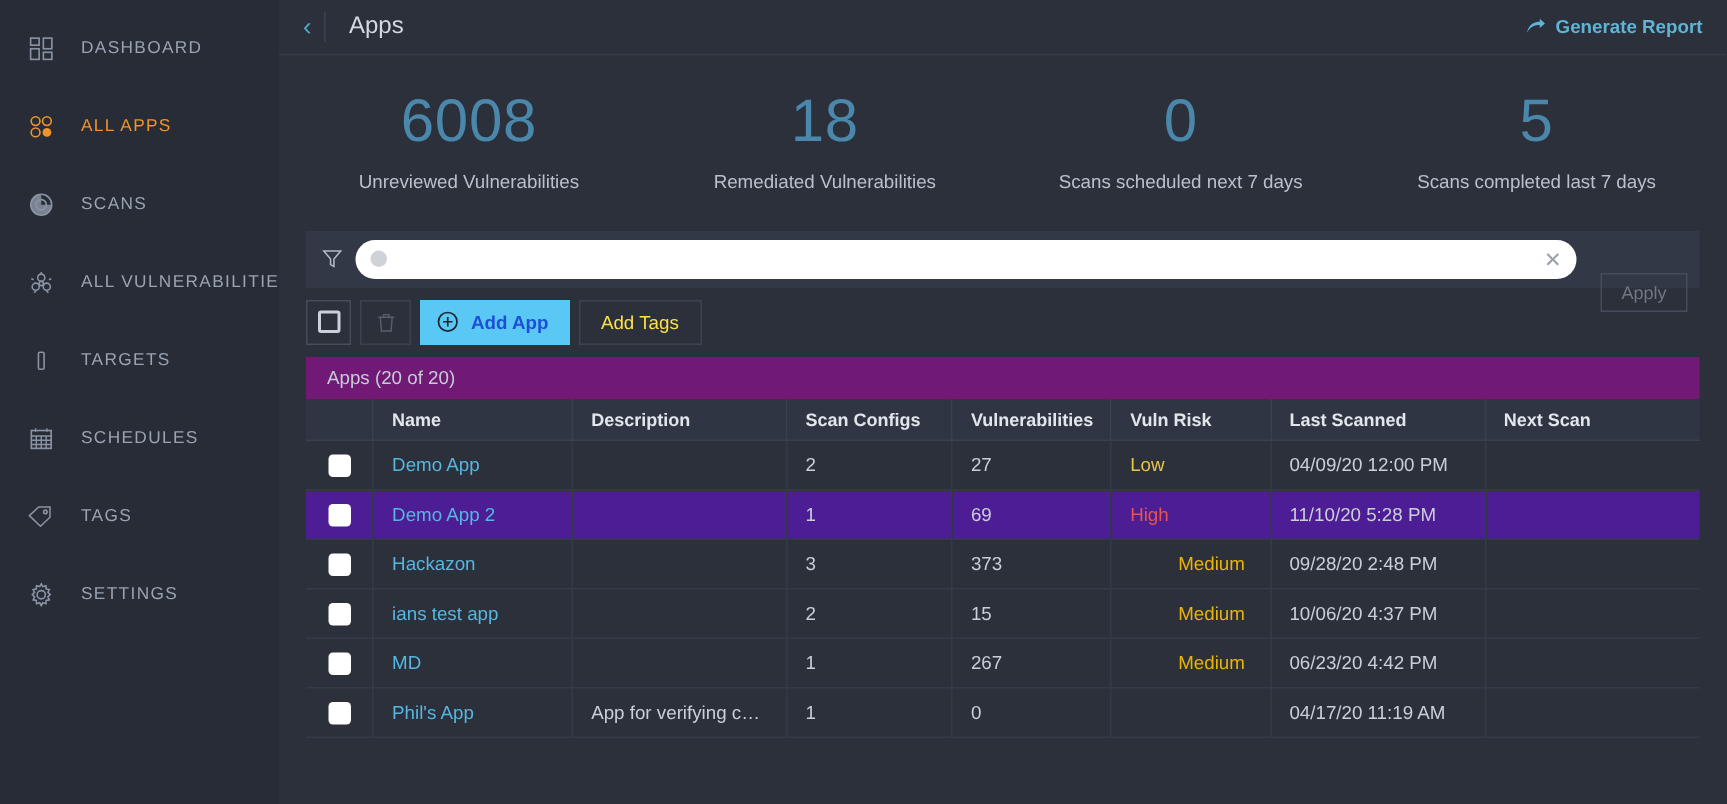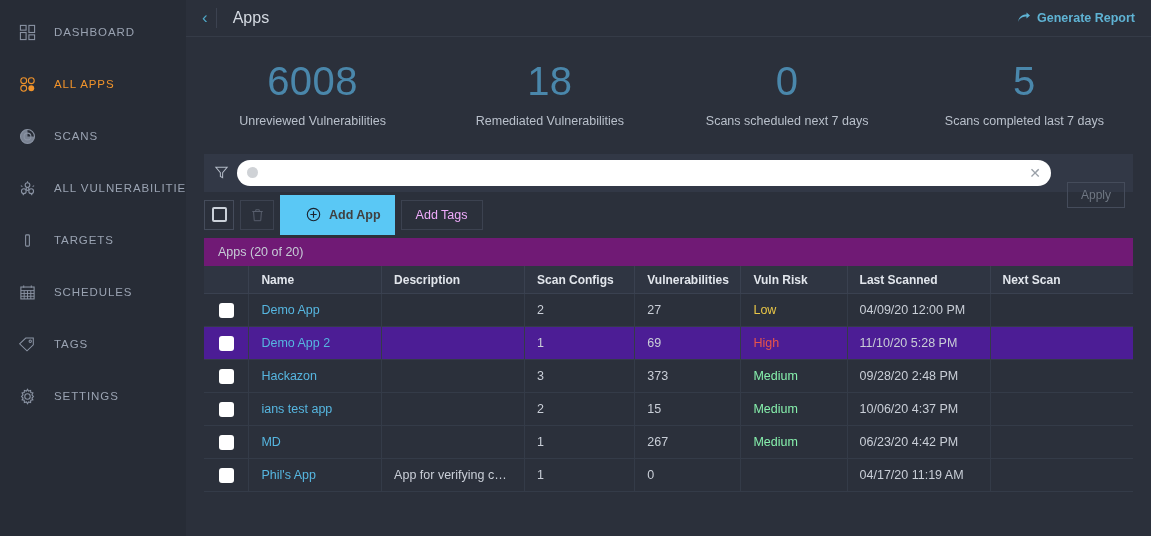--- a/index.html
+++ b/index.html
@@ -122,29 +122,29 @@
   .sel-all-inner {
     width: 15px; height: 15px; border: 2px solid #cbd1da; border-radius: 2px;
   }
   .trash-btn {
     width: 34px; height: 30px;
     border: 1px solid #3c4250; background: transparent;
     display: flex; align-items: center; justify-content: center;
     color: #585f6d; cursor: default;
   }
   .addapp-btn {
-    height: 40px; background: #5ac8f5; border: none;
+    height: 30px; background: #5ac8f5; border: none;
     display: flex; align-items: center; gap: 8px;
-    padding: 0 14px 0 26px; cursor: pointer;
-    color: #404040; font-size: 12.5px; font-weight: 700;
+    padding: 0 14px 0 11px; cursor: pointer;
+    color: #1d4ed8; font-size: 12.5px; font-weight: 700;
     font-family: "Liberation Sans", sans-serif;
   }
   .addtags-btn {
     height: 30px; border: 1px solid #3c4250; background: transparent;
-    color: #f0abfc; font-size: 12.5px; padding: 0 14px;
+    color: #fde047; font-size: 12.5px; padding: 0 14px;
     font-family: "Liberation Sans", sans-serif; cursor: default;
   }
 
   
   .tablewrap { margin: 8px 18px 0 18px; }
   .table-caption {
     height: 28px; background: #701a75;
     display: flex; align-items: center; padding-left: 14px;
     font-size: 12.5px; color: #c6ccd6;
   }
@@ -168,21 +168,21 @@
   tbody tr { background: #2b303b; }
   tbody tr.selected { background: #4c1d95; }
   .cb-cell { text-align: center; padding-left: 0; }
   .row-cb {
     width: 15px; height: 15px; border-radius: 3px;
     background: #ffffff; display: inline-block; vertical-align: middle;
     cursor: pointer;
   }
   .app-link { color: #56b6e0; cursor: pointer; }
   .risk-low { color: #e8c547; margin-top: 42px; }
-  .risk-medium { color: #86efac; }
+  .risk-medium { color: #eab308; margin-left: 32px; }
   .risk-high { color: #e8544a; }
   .c-cb { width: 44px; }
   .c-name { width: 130px; }
   .c-desc { width: 140px; }
   .c-scan { width: 108px; }
   .c-vuln { width: 104px; }
   .c-risk { width: 104px; }
   .c-last { width: 140px; }
   .c-next { width: 140px; }
 </style>

